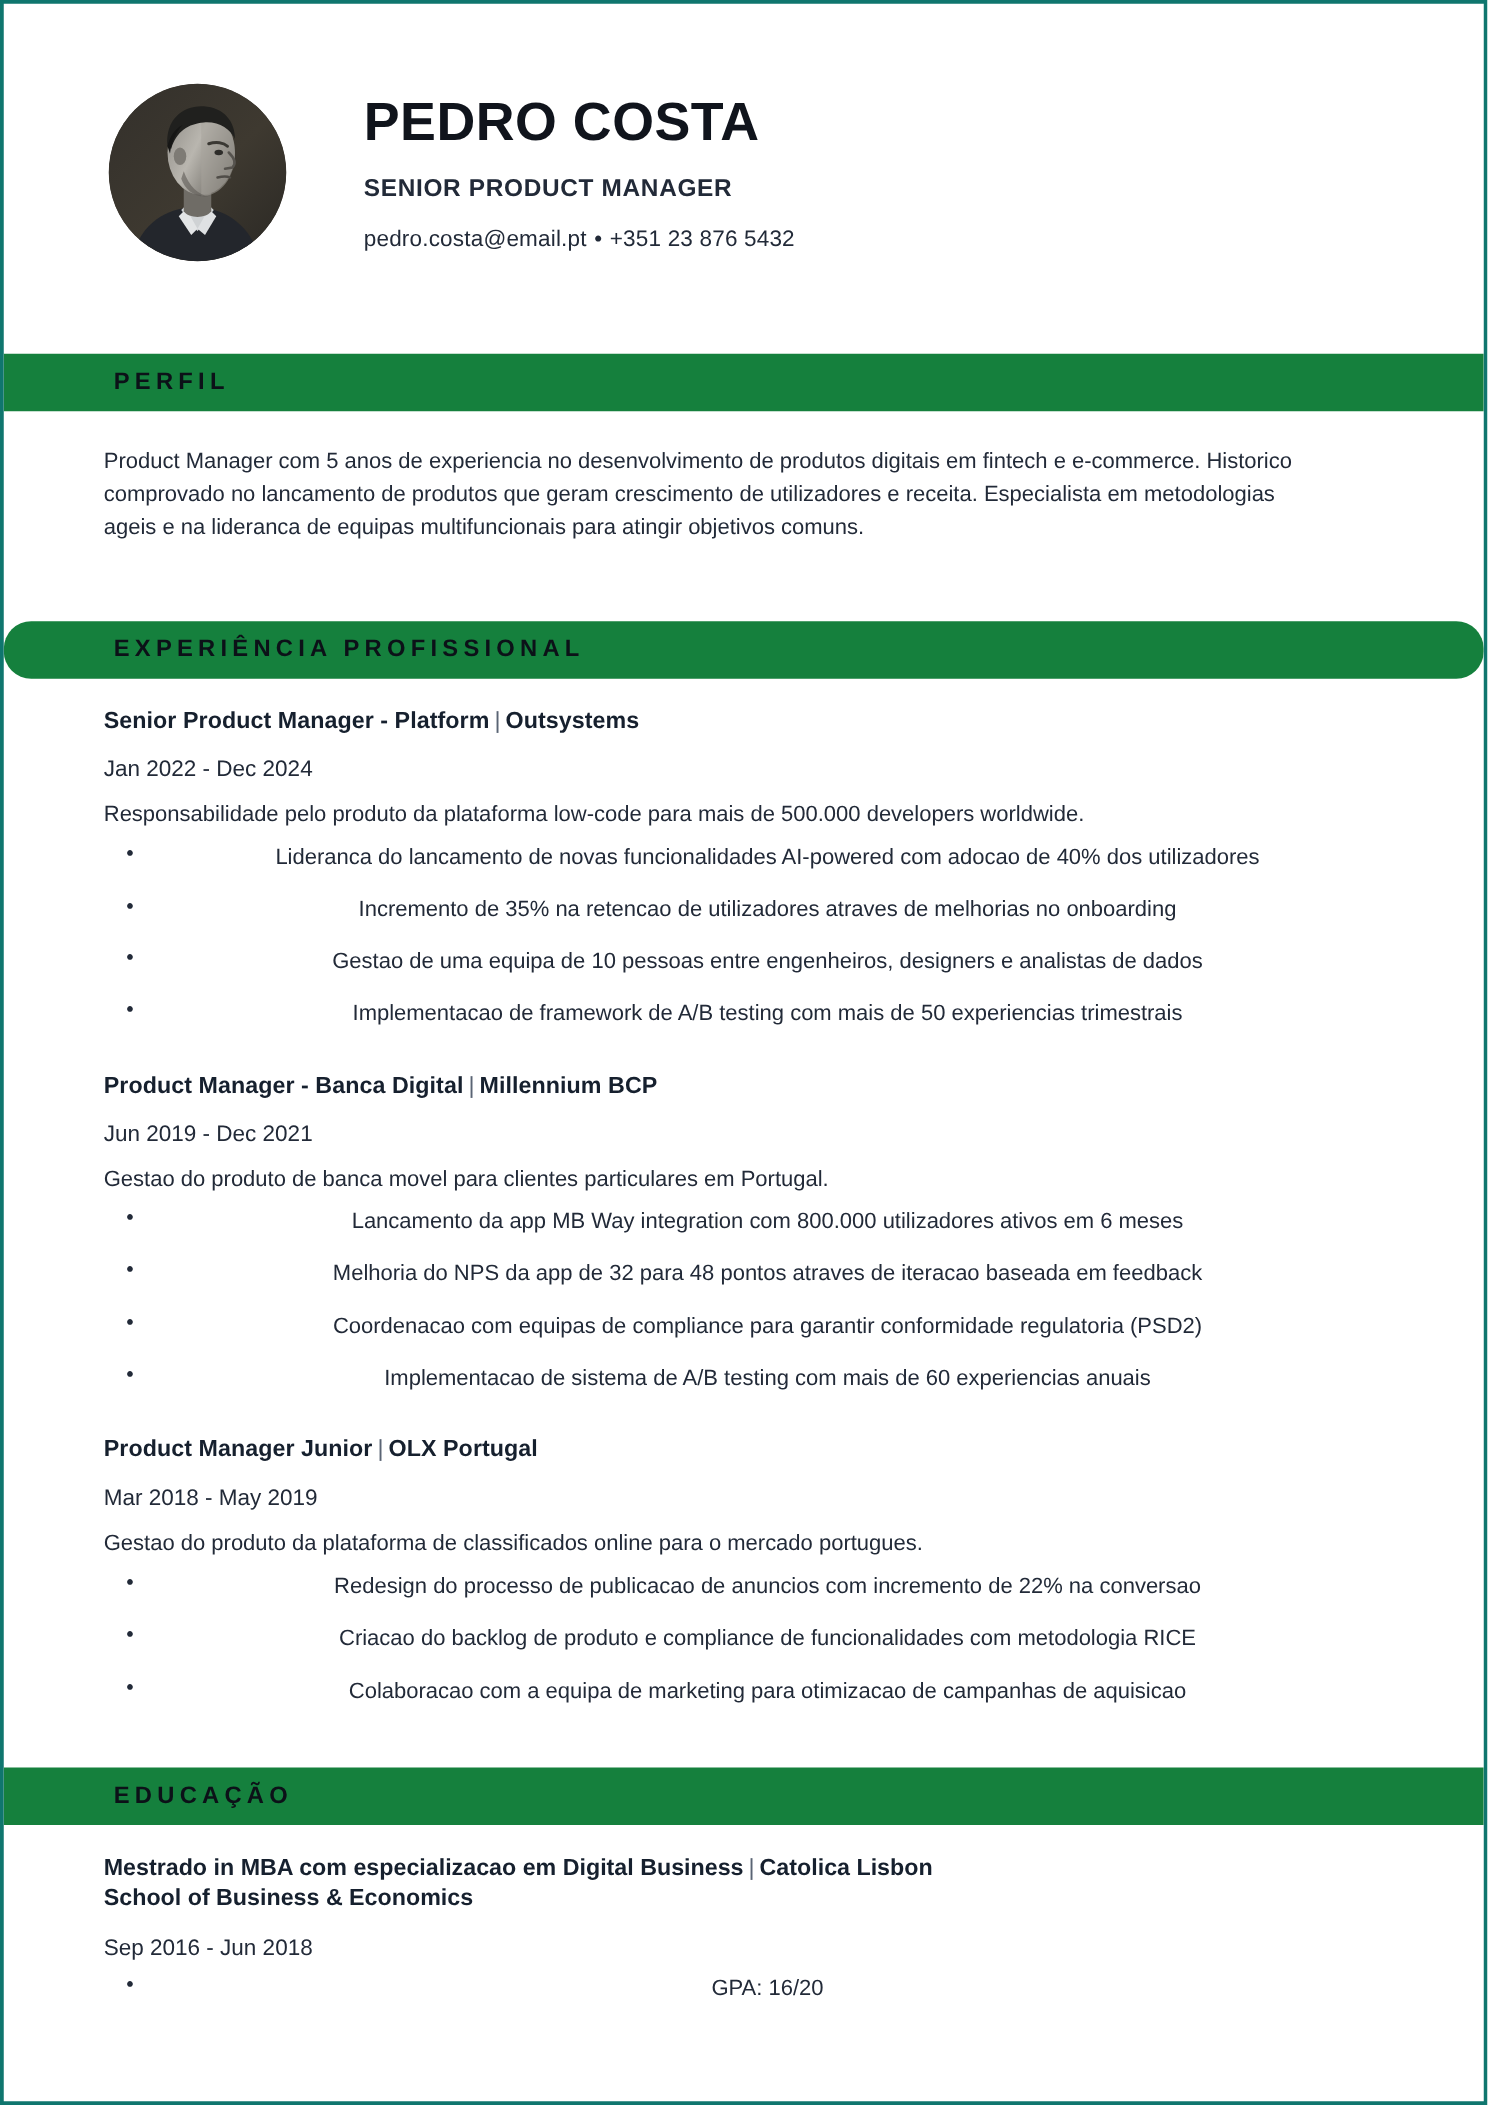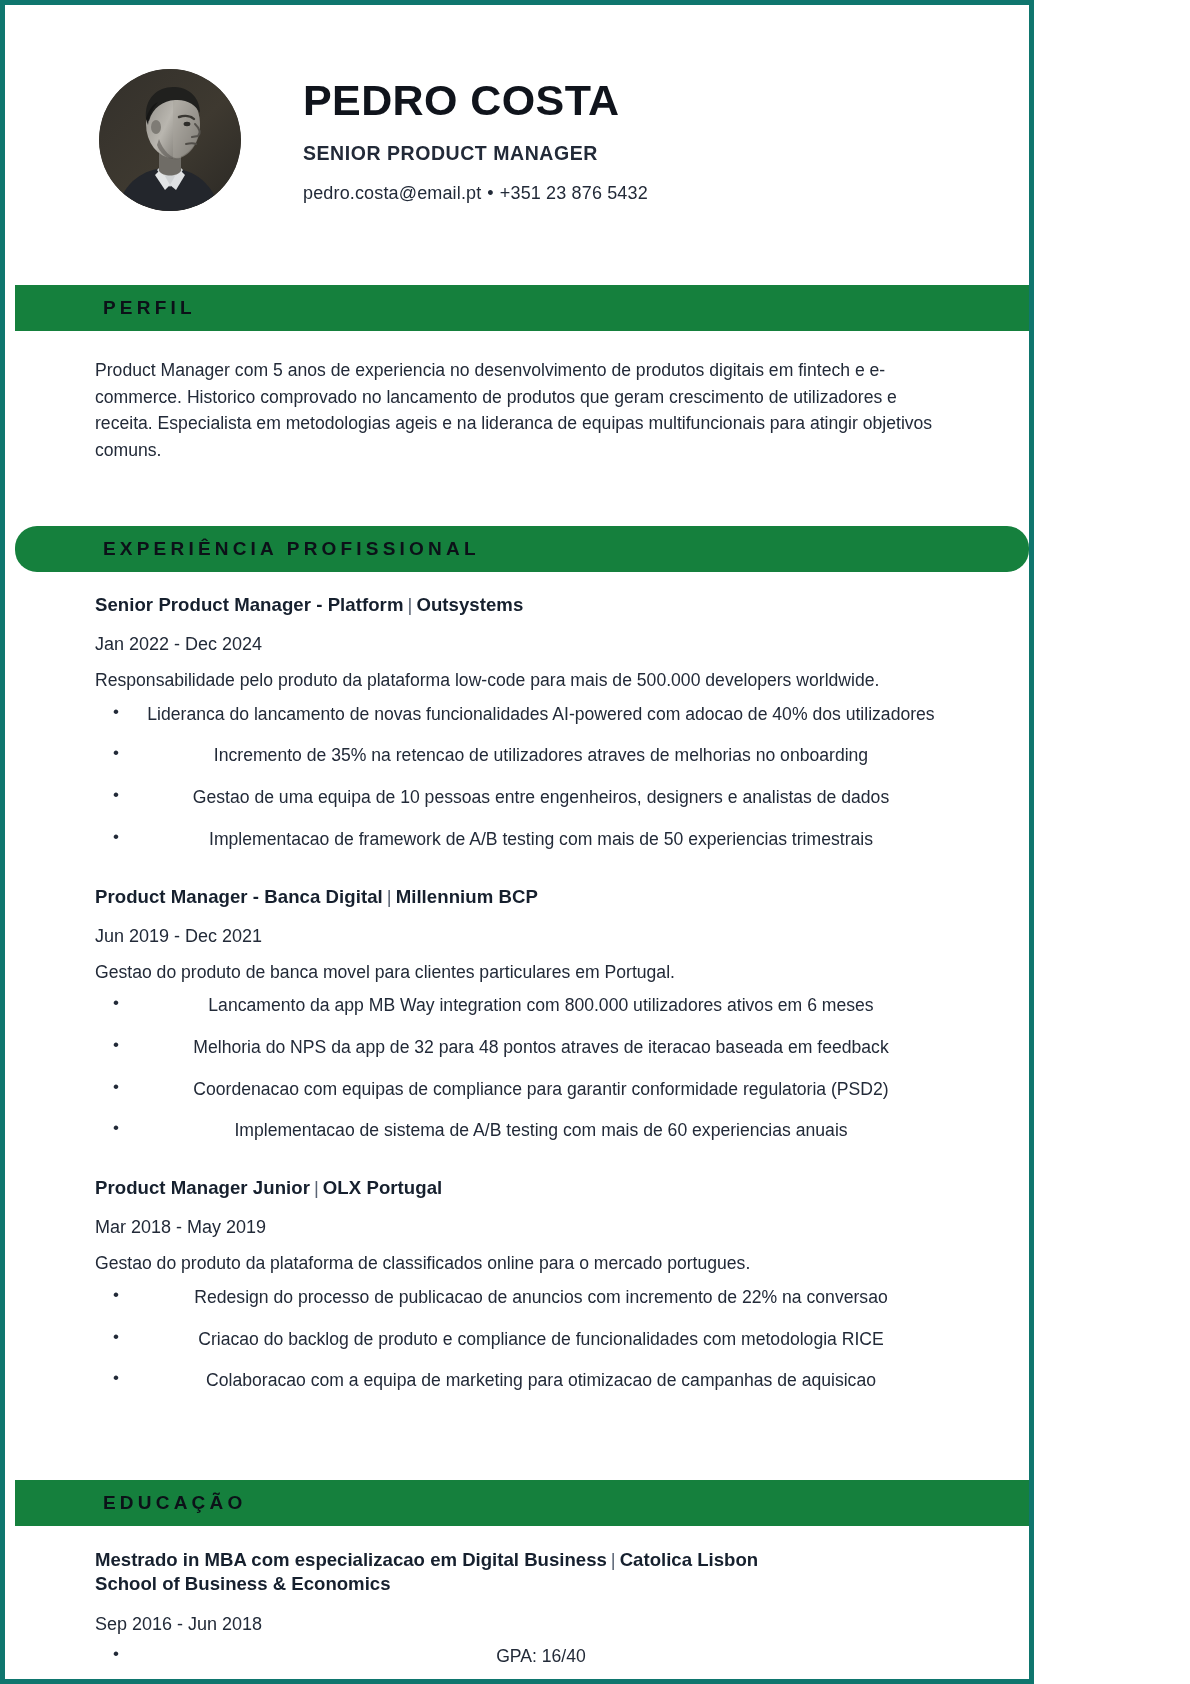--- a/index.html
+++ b/index.html
@@ -7,27 +7,26 @@
     padding: 0;
     background: #ffffff;
   }
   body {
     font-family: "Liberation Sans", sans-serif;
     color: #1c2433;
     -webkit-font-smoothing: antialiased;
   }
   .page {
     position: relative;
-    width: 1034px;
+    width: 1190px;
     height: 1684px;
     background: #ffffff;
     box-sizing: border-box;
-    border: 5px solid #0f766e;
+    border: 3px solid #0f766e;
     overflow: hidden;
-    padding-left: 10px;
   }
 
   
   .cv-header {
     display: flex;
     align-items: center;
     padding: 78px 0 0 84px;
     height: 192px;
     box-sizing: border-box;
   }
@@ -158,21 +157,21 @@
   ul.bullets li::before {
     content: "•";
     position: absolute;
     left: 18px;
     top: -2px;
     font-size: 17px;
     color: #222a38;
   }
 
   
-  #educacao-band { margin-top: 87px; }
+  #educacao-band { margin-top: 50px; }
   #educacao-body { padding-top: 22px; }
   .edu-title-wrap { max-width: 700px; }
   .edu-title {
     font-size: 18.6px;
     font-weight: 700;
     color: #16202e;
     line-height: 1.28;
   }
   .edu-title .sep {
     font-weight: 400;
@@ -314,18 +313,18 @@
     <div class="entry">
       <div class="entry-top">
         <div class="edu-title-wrap">
           <span class="edu-title">
             <span>Mestrado in MBA com especializacao em Digital Business</span><span class="sep">|</span><span>Catolica Lisbon School of Business &amp; Economics</span>
           </span>
         </div>
         <div class="entry-date">Sep 2016 - Jun 2018</div>
       </div>
       <ul class="bullets">
-        <li>GPA: 16/40</li>
+        <li>GPA: 16/20</li>
       </ul>
     </div>
   </div>
 
 </div>
 
 </body></html>

